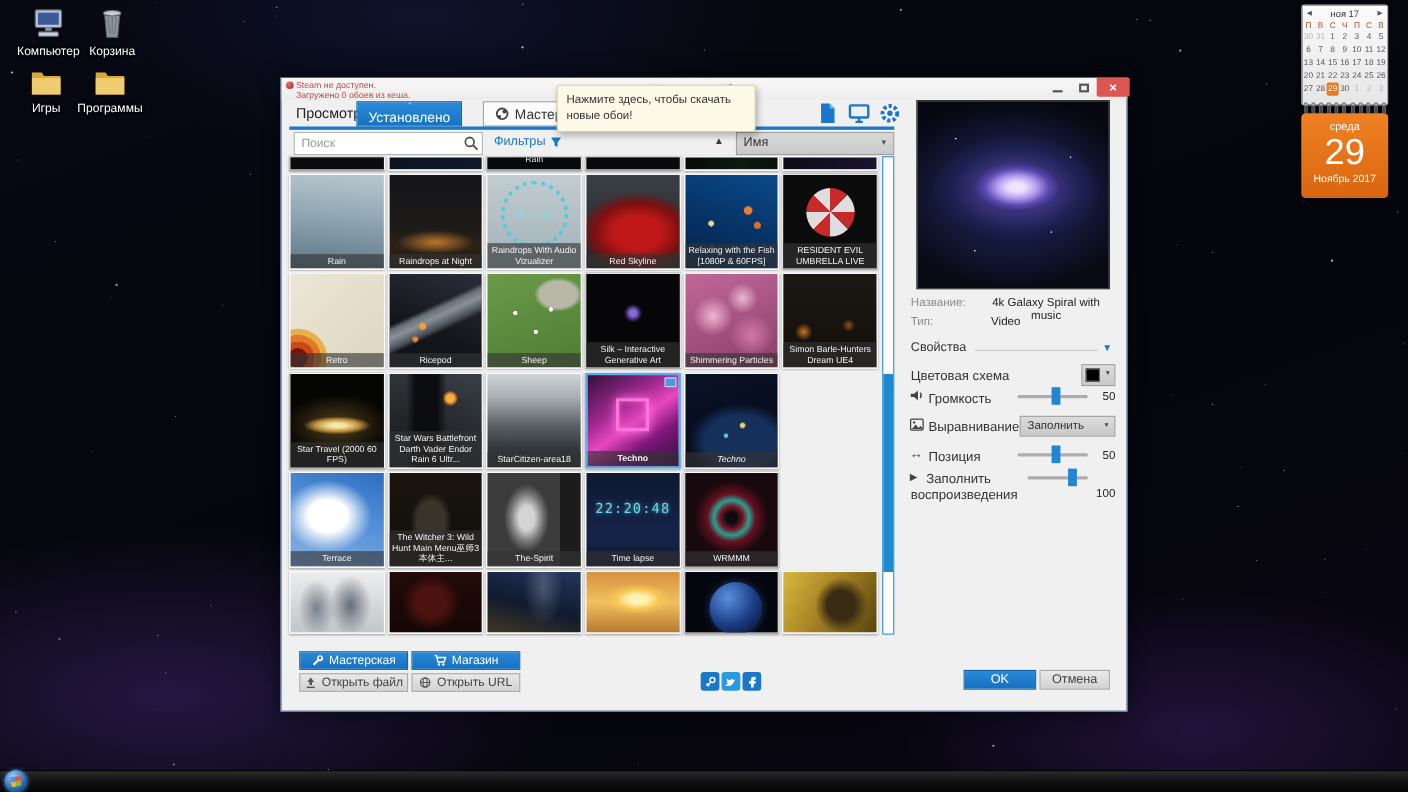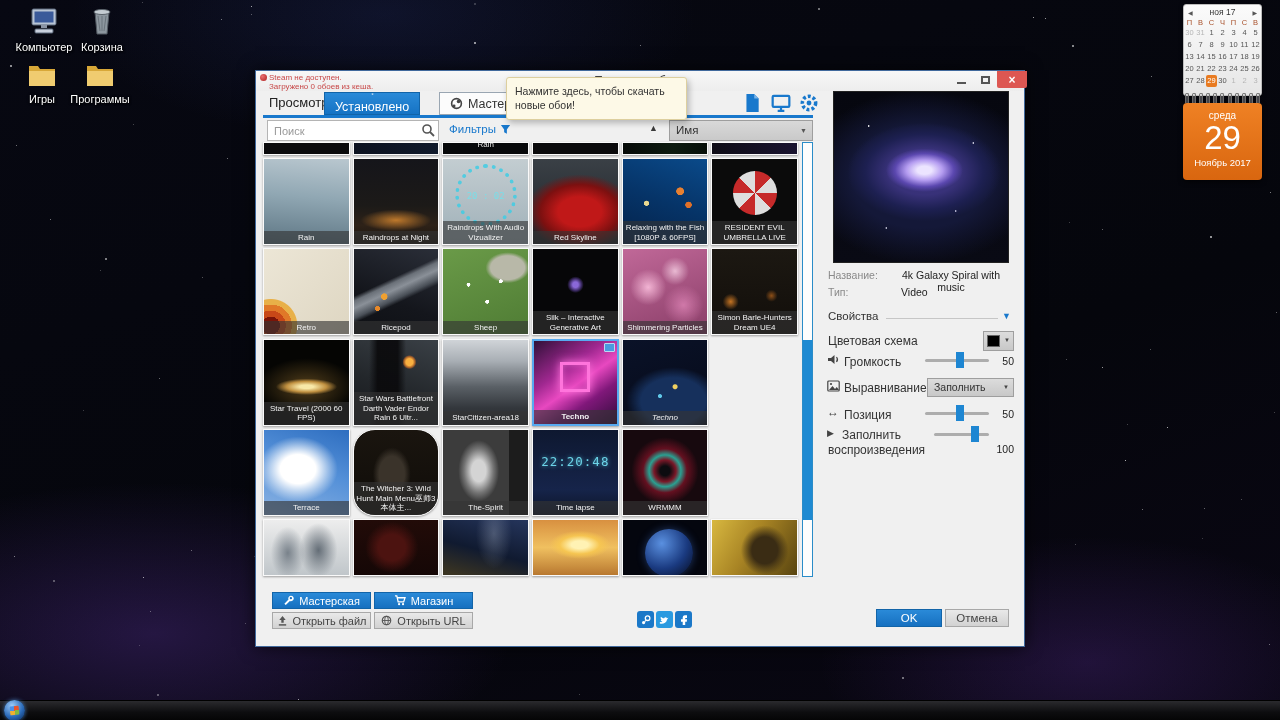--- a/index.html
+++ b/index.html
@@ -531,21 +531,21 @@
             <div class="tile-label">Techno</div>
           </div>
           <div class="tile t-techno" style="height: 100%;">
             <div class="tile-label">Techno</div>
           </div>
         </div>
         <div class="g-row" style="height: 87px;">
           <div class="tile t-terrace" style="height: 100%;">
             <div class="tile-label">Terrace</div>
           </div>
-          <div class="tile t-witcher" style="height: 100%; border-radius: 22px;">
+          <div class="tile t-witcher" style="height: 100%;">
             <div class="tile-label">The Witcher 3: Wild Hunt Main Menu巫师3本体主...</div>
           </div>
           <div class="tile t-spirit" style="height: 100%;">
             <div class="tile-label">The-Spirit</div>
           </div>
           <div class="tile t-timelapse" style="height: 100%;">
             <div class="tile-overlay ov-clock">22:20:48</div>
             <div class="tile-label">Time lapse</div>
           </div>
           <div class="tile t-wrmmm" style="height: 100%;">

